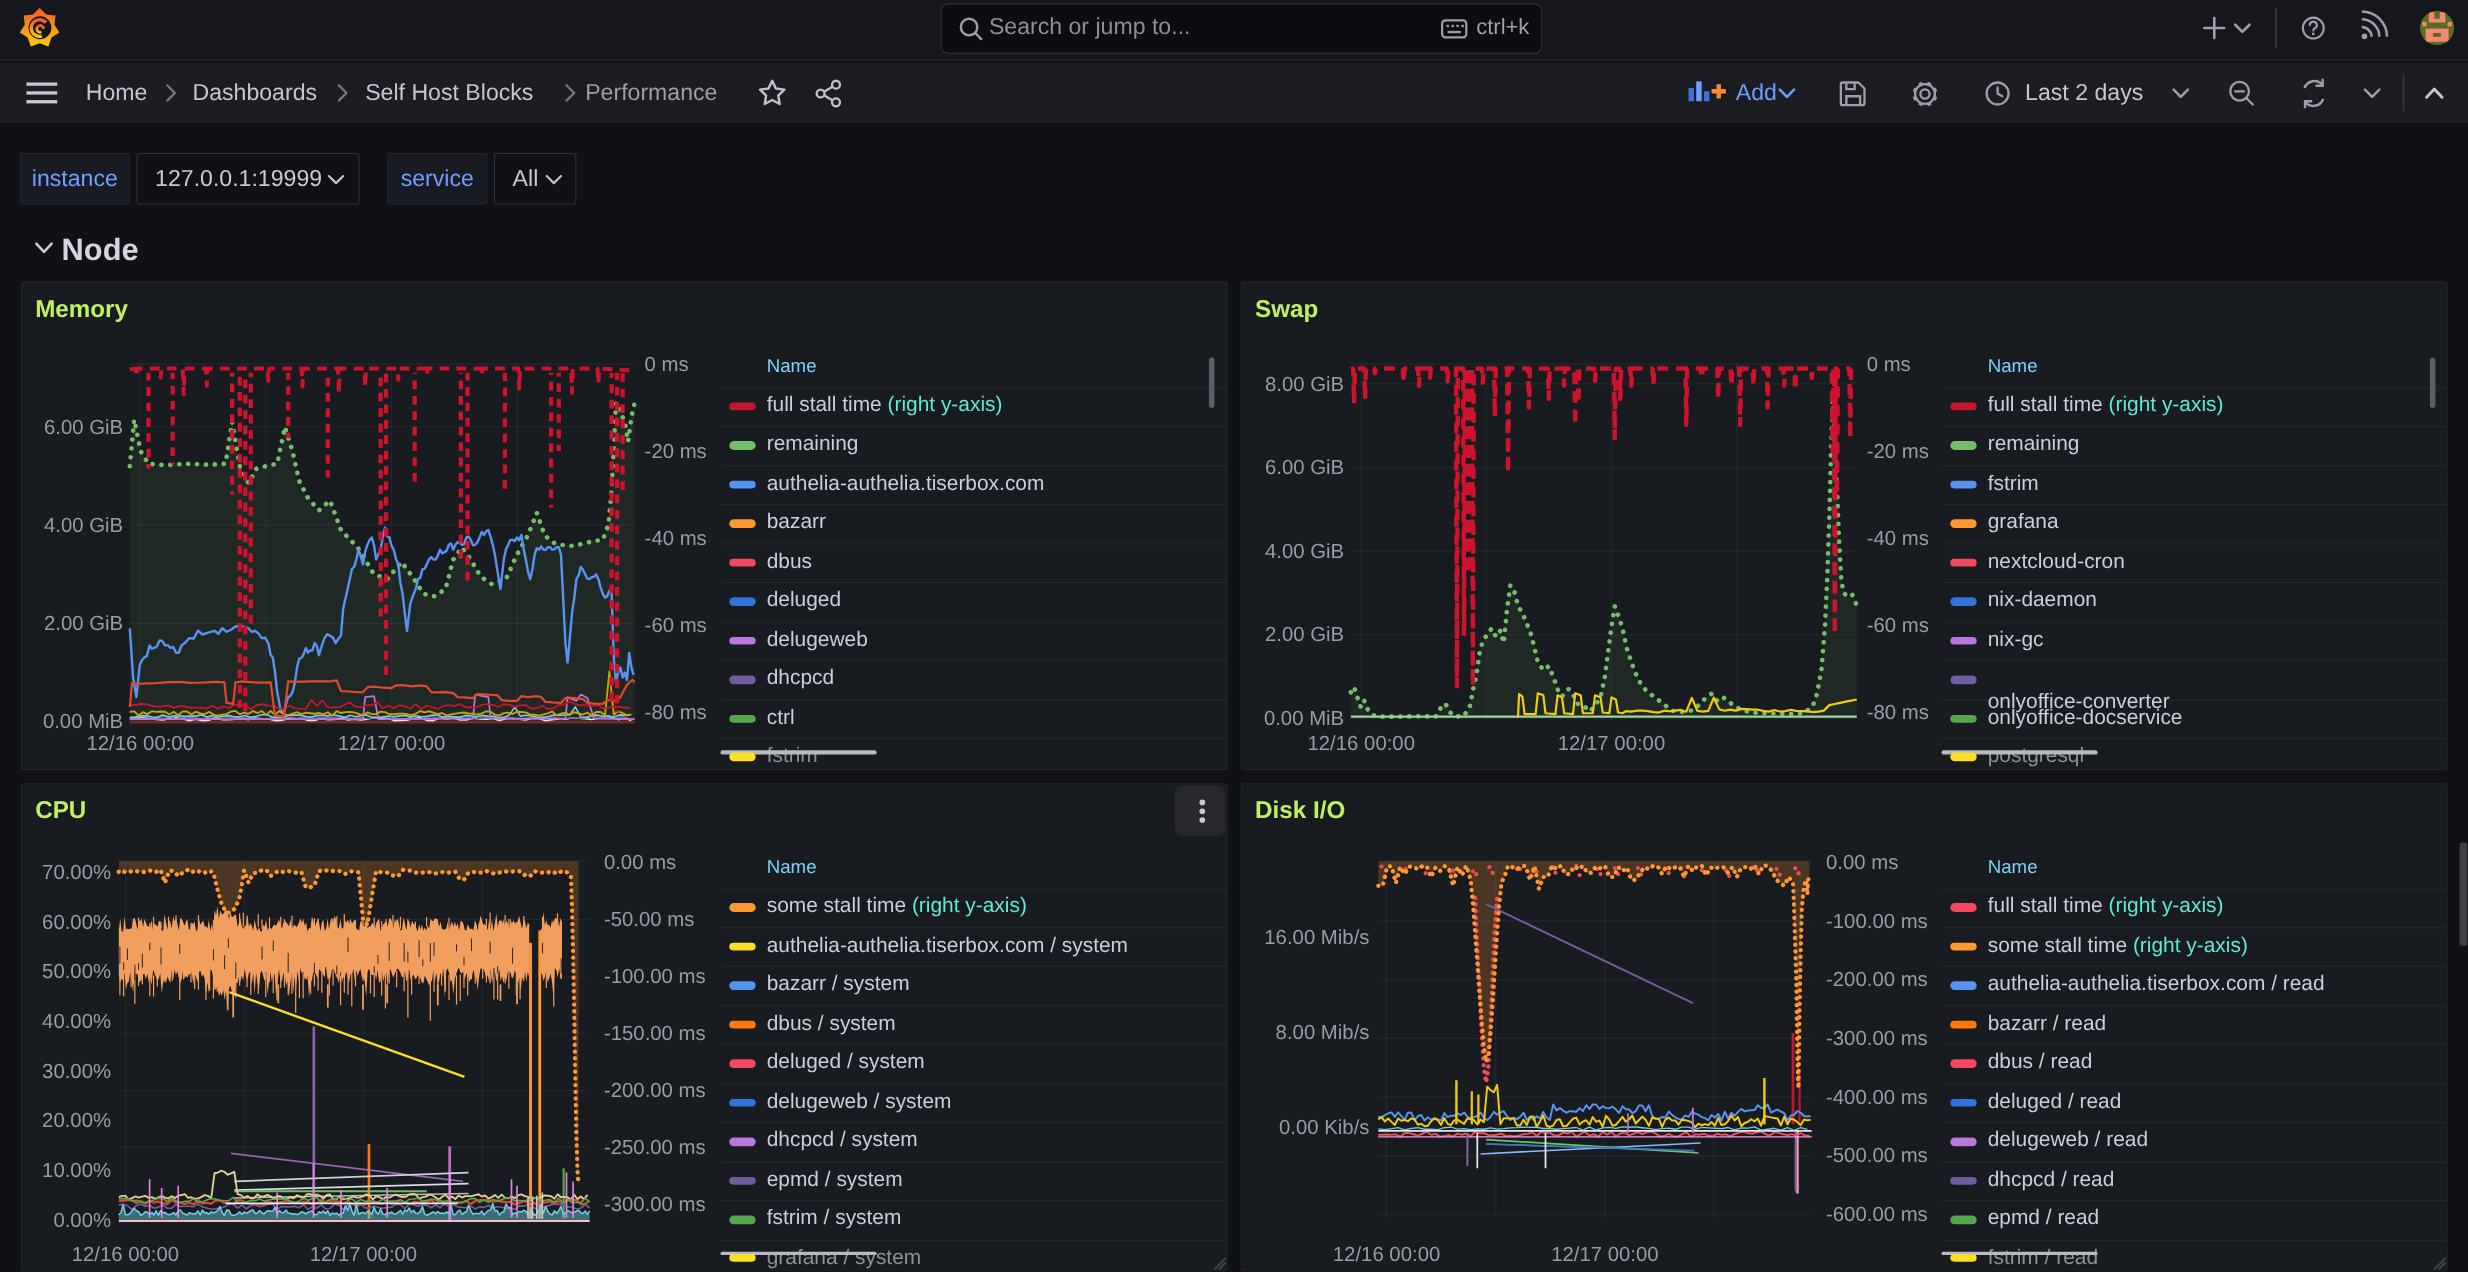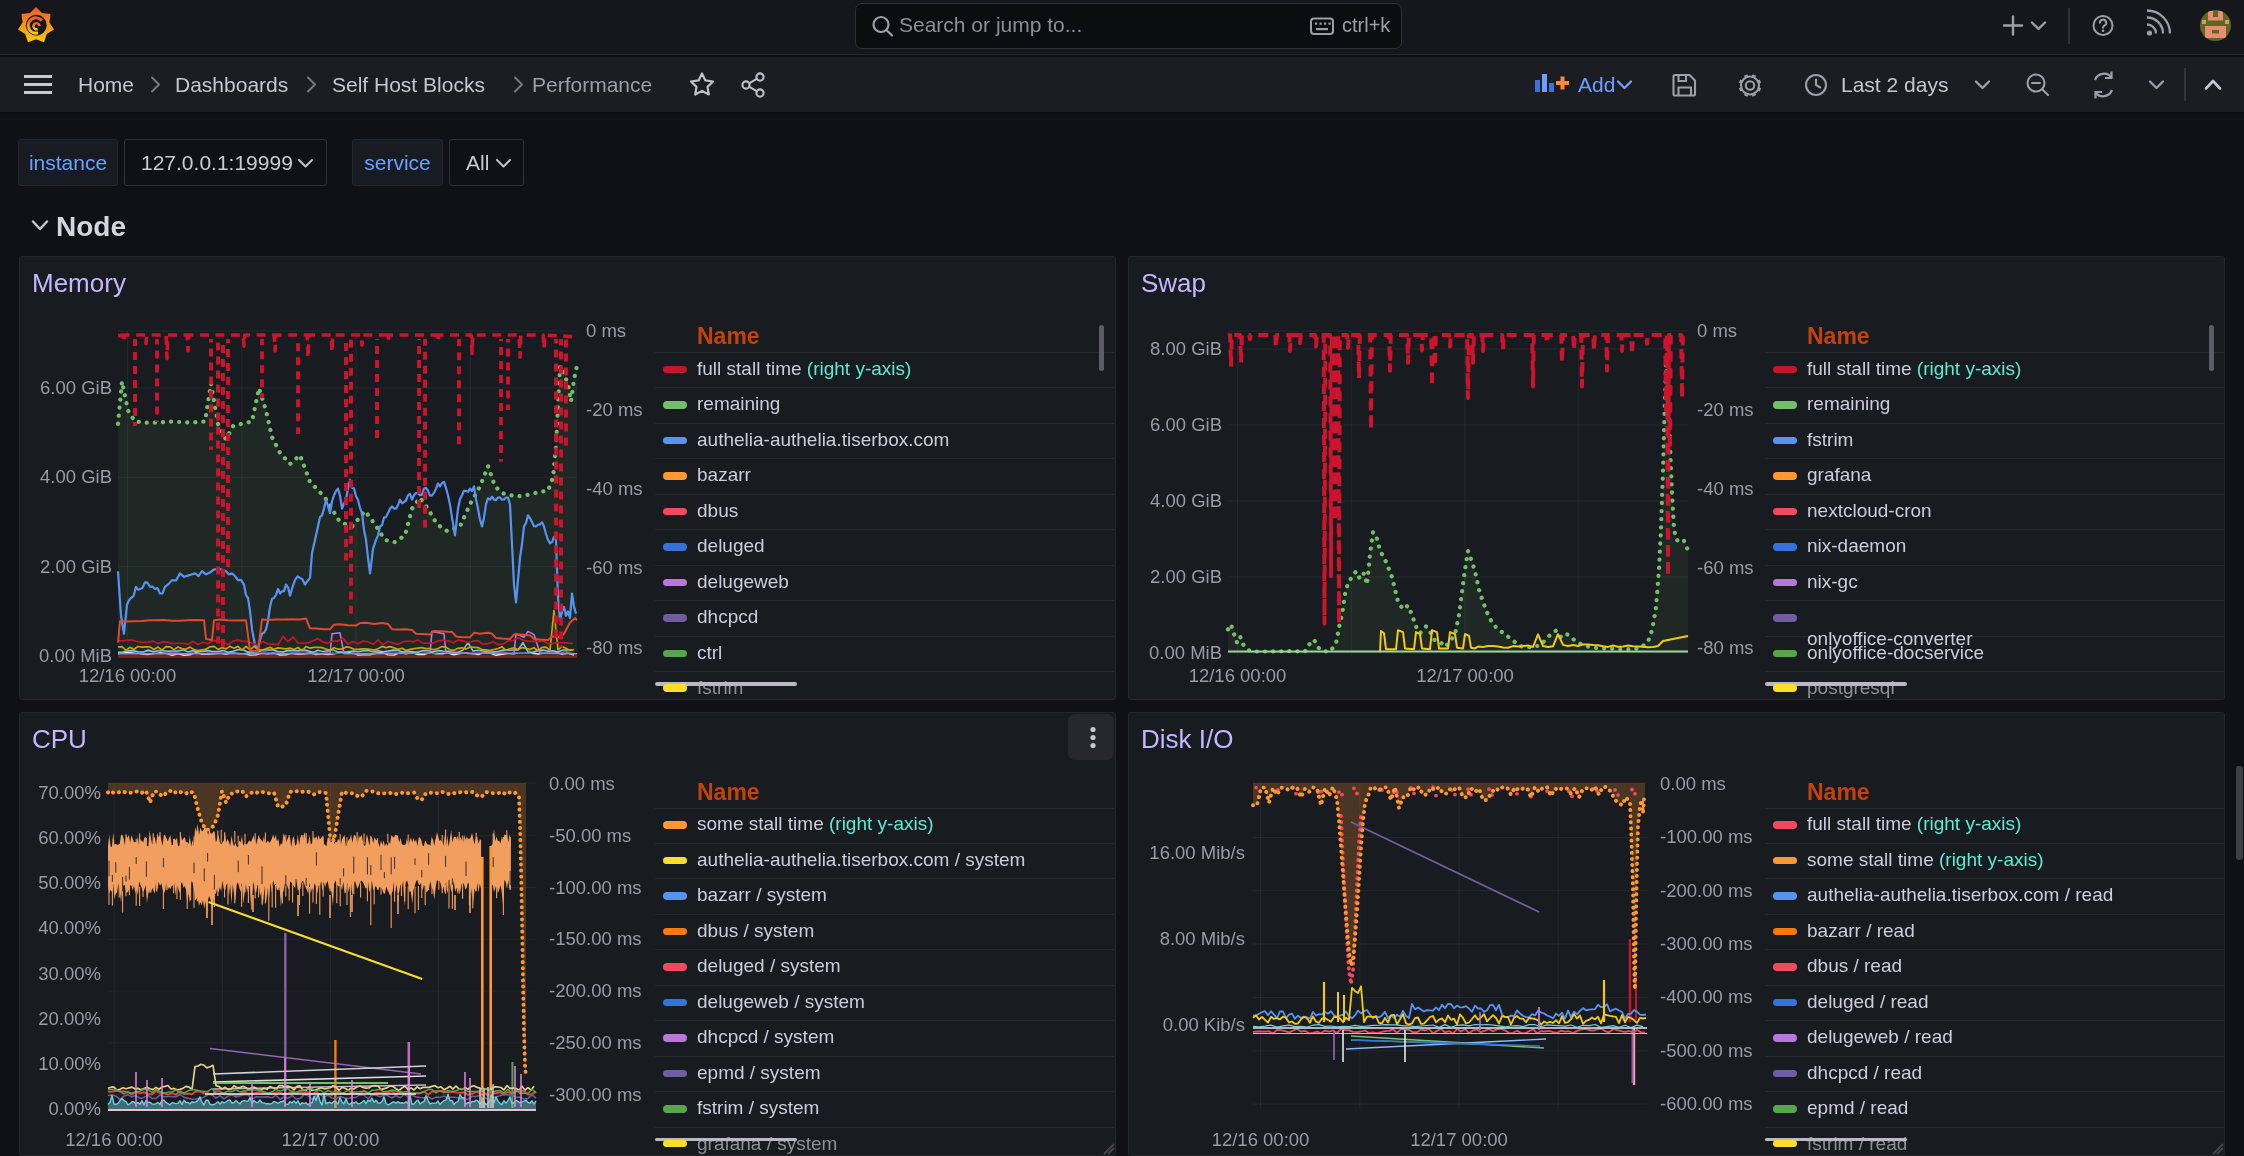--- a/index.html
+++ b/index.html
@@ -10,22 +10,22 @@
 .searchtxt{position:absolute;left:899px;top:13px;font-size:21px;color:#8d8f98}
 .ctrlk{position:absolute;left:1342px;top:14px;font-size:20px;color:#9da0a8}
 .crumb{position:absolute;top:73px;font-size:21px;color:#c5c6cf}
 .crumbdim{position:absolute;top:73px;font-size:21px;color:#9d9ea6}
 .addtxt{position:absolute;left:1578px;top:73px;font-size:21px;color:#6e9fff;font-weight:500}
 .lastdays{position:absolute;left:1841px;top:73px;font-size:21px;color:#c5c6cf}
 .varlabel{position:absolute;top:139px;height:47px;border:1.5px solid #24262e;background:#181b21;border-radius:3px;font-size:21px;color:#6e9fff;display:flex;align-items:center;justify-content:center}
 .varval{position:absolute;top:139px;height:47px;border:1.5px solid #2e3037;background:#0f1116;border-radius:3px;font-size:21px;color:#c9cad2;display:flex;align-items:center;padding:0 40px 0 16px}
 .nodetxt{position:absolute;left:56px;top:211px;font-size:28px;font-weight:700;color:#d5d6dd}
 .panel{position:absolute;width:1097px;height:444px;background:#181b1f;border:1.5px solid #23262b;border-radius:3px}
-.ptitle{position:absolute;font-size:26px;font-weight:400;color:#c4b5fd}
-.lgname{font-size:23px;font-weight:700;color:#c2410c}
+.ptitle{position:absolute;font-size:22px;font-weight:700;color:#bef264}
+.lgname{font-size:17px;font-weight:400;color:#7dd3fc}
 .lgtxt{font-size:19px;color:#ccccdc;white-space:nowrap}
 .lgx{color:#5eead4}
 .pill{width:24px;height:7.5px;border-radius:4px}
 .lsep{height:1px;background:rgba(204,204,220,0.08)}
 </style></head><body>
 <div class="topbar"></div>
 <div class="toolbar"></div>
 <div class="searchbox"></div>
 <div class="searchtxt">Search or jump to...</div>
 <div class="ctrlk">ctrl+k</div>

